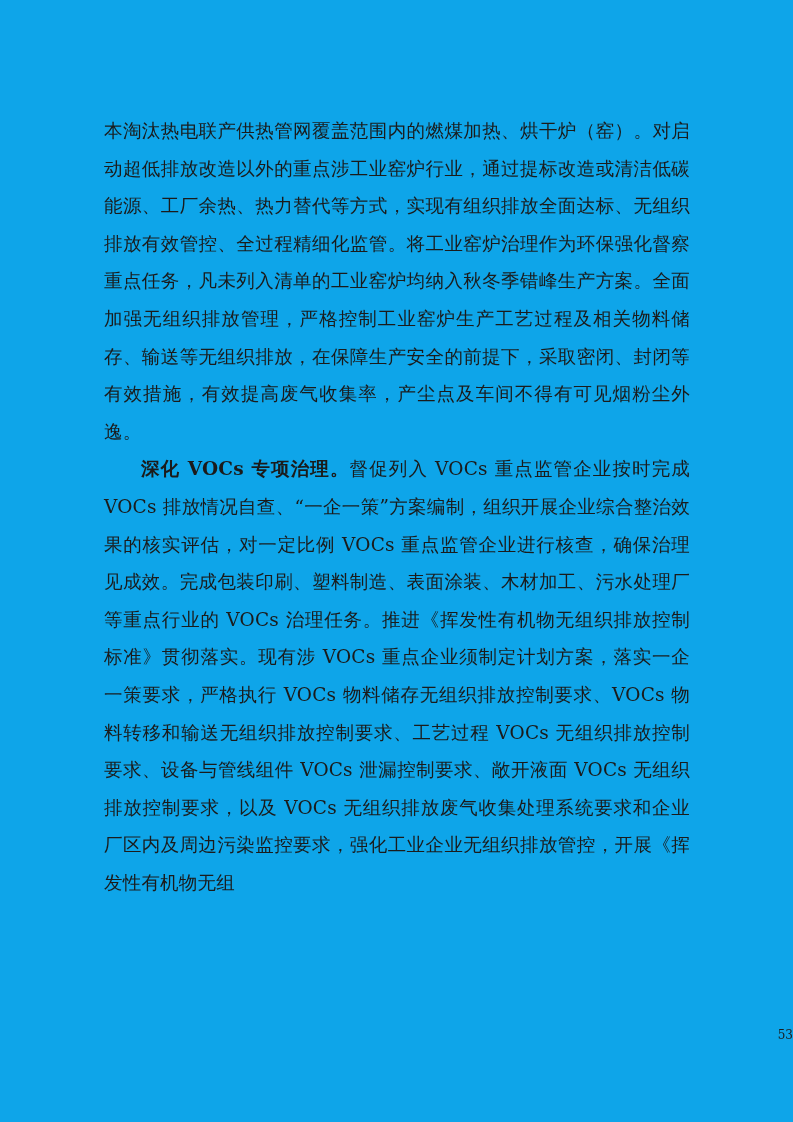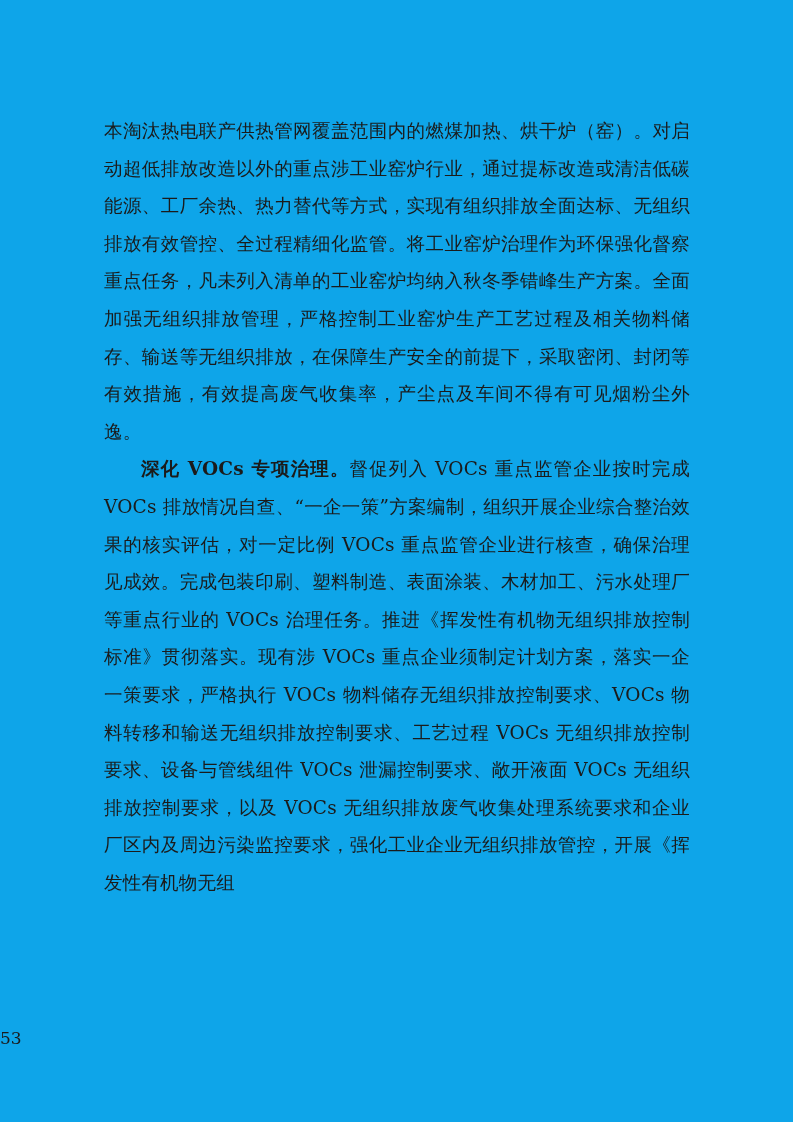--- a/index.html
+++ b/index.html
@@ -45,22 +45,22 @@
     text-indent: 2em;
   }
   .b {
     font-weight: bold;
   }
   .footer {
     position: absolute;
     left: 0;
     top: 1028px;
     width: 793px;
-    text-align: left;
-    font-size: 17px;
+    text-align: right;
+    font-size: 12px;
     font-family: "DejaVu Serif", "Liberation Serif", serif;
     color: #1b1b1b;
   }
 </style>
 </head>
 <body>
 
 <div class="page">
   <div class="content">
 

